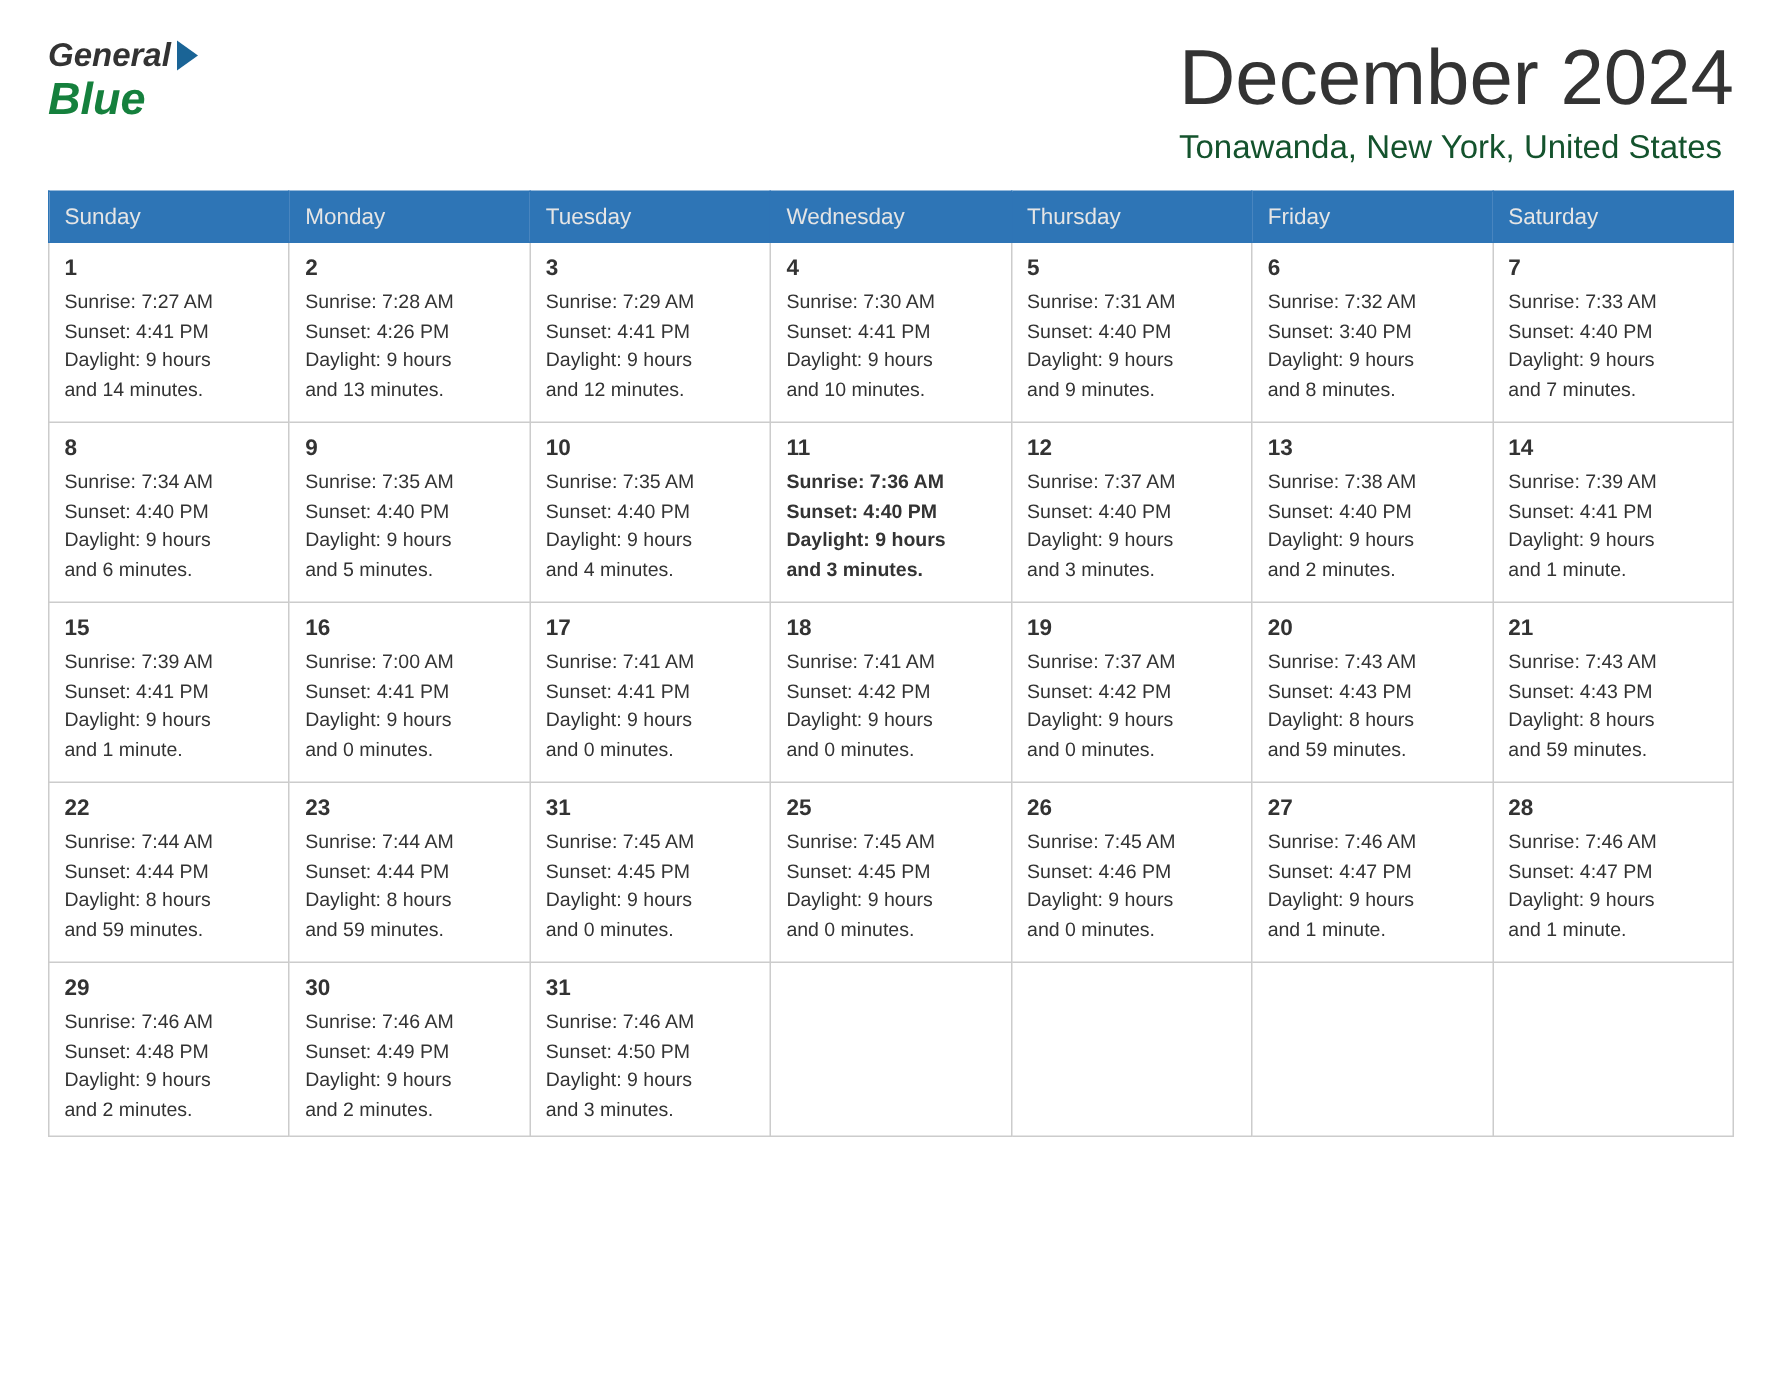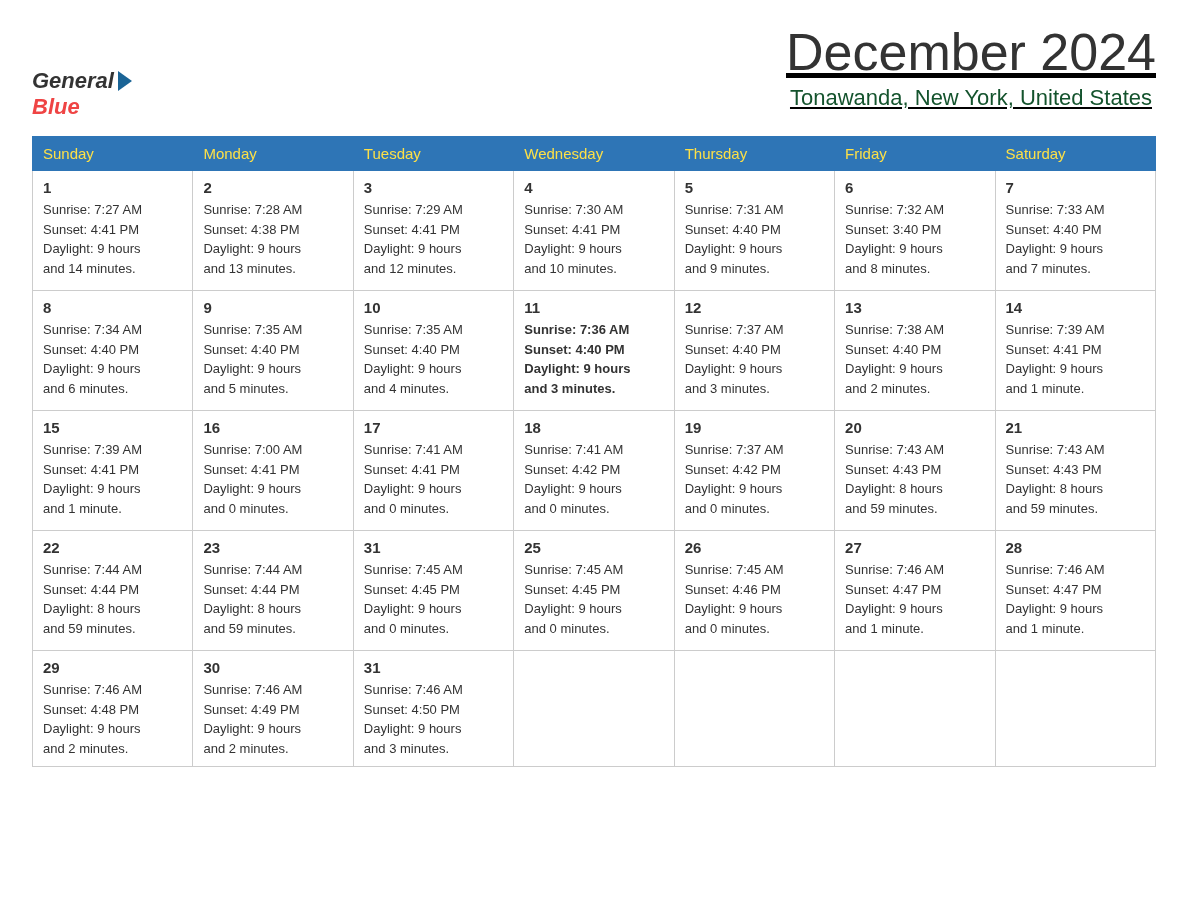--- a/index.html
+++ b/index.html
@@ -17,65 +17,63 @@
       margin-bottom: 16px;
     }
     .logo {
       display: flex;
       flex-direction: column;
       align-items: flex-start;
     }
     .logo-top {
       display: flex;
       align-items: center;
-      margin-top: 44px;
     }
     .logo-general {
       font-size: 22px;
       font-weight: bold;
       color: #333;
       font-style: italic;
     }
     .logo-arrow {
       width: 0;
       height: 0;
       border-left: 14px solid #1a6496;
       border-top: 10px solid transparent;
       border-bottom: 10px solid transparent;
       margin-left: 4px;
     }
     .logo-blue {
-      font-size: 22px;
+      font-size: 30px;
       font-weight: bold;
-      color: #ef4444;
+      color: #15803d;
       font-style: italic;
     }
     .title-section {
-      text-align: center;
-      text-decoration: underline;
+      text-align: left;
     }
     .month-title {
       font-size: 52px;
       font-weight: normal;
       color: #333;
       line-height: 1.1;
     }
     .location-title {
       font-size: 22px;
       color: #14532d;
       margin-top: 4px;
     }
     table {
       width: 100%;
       border-collapse: collapse;
       table-layout: fixed;
     }
     thead th {
       background: #2e75b6;
-      color: #fde047;
+      color: #e5e5e5;
       font-size: 15px;
       font-weight: normal;
       padding: 8px 10px;
       text-align: left;
       border: 1px solid #2e75b6;
     }
     tbody td {
       vertical-align: top;
       padding: 8px 10px;
       border: 1px solid #ccc;
@@ -135,21 +133,21 @@
         <td>
           <span class="day-num">1</span>
           <div class="day-info" style="white-space: pre-line;">Sunrise: 7:27 AM
 Sunset: 4:41 PM
 Daylight: 9 hours
 and 14 minutes.</div>
         </td>
         <td>
           <span class="day-num">2</span>
           <div class="day-info" style="white-space: pre-line;">Sunrise: 7:28 AM
-Sunset: 4:38 PM
+Sunset: 4:26 PM
 Daylight: 9 hours
 and 13 minutes.</div>
         </td>
         <td>
           <span class="day-num">3</span>
           <div class="day-info" style="white-space: pre-line;">Sunrise: 7:29 AM
 Sunset: 4:41 PM
 Daylight: 9 hours
 and 12 minutes.</div>
         </td>

